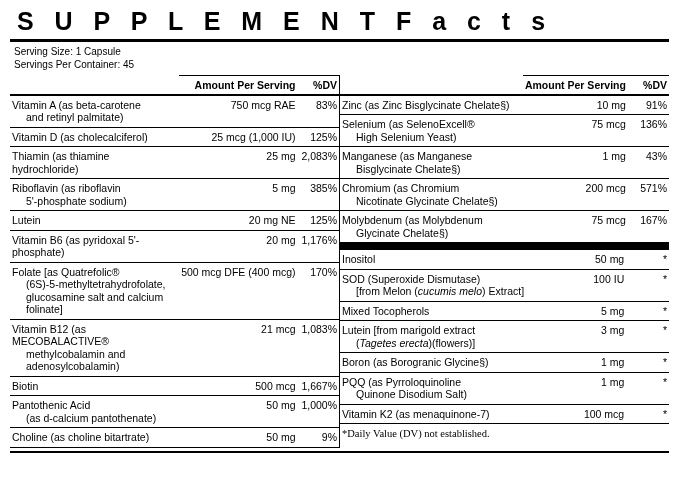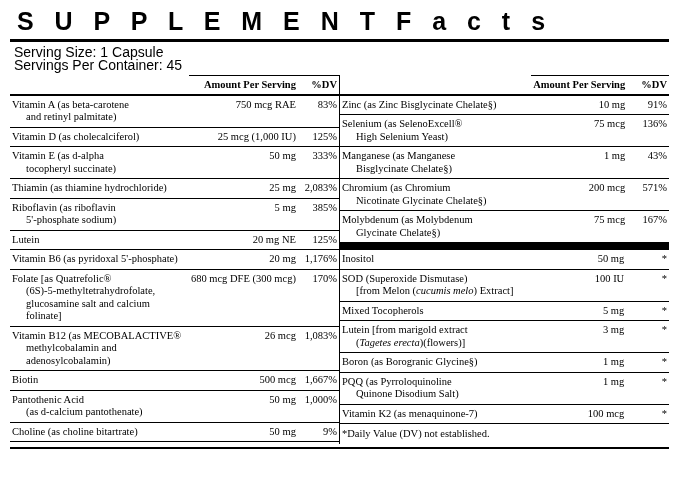--- a/index.html
+++ b/index.html
@@ -28,39 +28,38 @@
     padding-left: 7px;
     line-height: 30px;
     white-space: nowrap;
   }
   .rule-thick {
     height: 3px;
     background: #000;
     margin: 3px 0 0 0;
   }
   .serving {
-    font-size: 14px;
+    font-size: 10px;
     line-height: 12.5px;
     padding: 4px 0 4px 4px;
   }
   .columns {
     display: flex;
     width: 659px;
   }
   .col {
     width: 329px;
     box-sizing: border-box;
   }
   .col.left { border-right: 0px solid #000; }
   .spacer { width: 1px; }
   table.facts {
     width: 100%;
     border-collapse: collapse;
     font-size: 10.5px;
-    font-family: Liberation Serif, serif;
   }
   table.facts td {
     border-bottom: 1px solid #000;
     padding: 3px 2px 3px 2px;
     vertical-align: top;
     line-height: 12.5px;
   }
   table.facts tr.hdr td {
     border-bottom: 2px solid #000;
     border-top: 1px solid #000;
@@ -122,25 +121,20 @@
           <td class="name"><span>Vitamin A (as beta-carotene</span><span class="ind">and retinyl palmitate)</span></td>
           <td class="amt">750 mcg RAE</td>
           <td class="dv">83%</td>
         </tr>
         <tr>
           <td class="name">Vitamin D (as cholecalciferol)</td>
           <td class="amt">25 mcg (1,000 IU)</td>
           <td class="dv">125%</td>
         </tr>
         <tr>
-          <td class="name"><span>Vitamin E (as d-alpha</span><span class="ind">tocopheryl succinate)</span></td>
-          <td class="amt">50 mg</td>
-          <td class="dv">333%</td>
-        </tr>
-        <tr>
           <td class="name">Thiamin (as thiamine hydrochloride)</td>
           <td class="amt">25 mg</td>
           <td class="dv">2,083%</td>
         </tr>
         <tr>
           <td class="name"><span>Riboflavin (as riboflavin</span><span class="ind">5'-phosphate sodium)</span></td>
           <td class="amt">5 mg</td>
           <td class="dv">385%</td>
         </tr>
         <tr>
@@ -148,26 +142,26 @@
           <td class="amt">20 mg NE</td>
           <td class="dv">125%</td>
         </tr>
         <tr>
           <td class="name">Vitamin B6 (as pyridoxal 5'-phosphate)</td>
           <td class="amt">20 mg</td>
           <td class="dv">1,176%</td>
         </tr>
         <tr>
           <td class="name"><span>Folate [as Quatrefolic®</span><span class="ind">(6S)-5-methyltetrahydrofolate,</span><span class="ind">glucosamine salt and calcium folinate]</span></td>
-          <td class="amt">680 mcg DFE (300 mcg)</td>
+          <td class="amt">500 mcg DFE (400 mcg)</td>
           <td class="dv">170%</td>
         </tr>
         <tr>
           <td class="name"><span>Vitamin B12 (as MECOBALACTIVE®</span><span class="ind">methylcobalamin and adenosylcobalamin)</span></td>
-          <td class="amt">26 mcg</td>
+          <td class="amt">21 mcg</td>
           <td class="dv">1,083%</td>
         </tr>
         <tr>
           <td class="name">Biotin</td>
           <td class="amt">500 mcg</td>
           <td class="dv">1,667%</td>
         </tr>
         <tr>
           <td class="name"><span>Pantothenic Acid</span><span class="ind">(as d-calcium pantothenate)</span></td>
           <td class="amt">50 mg</td>

